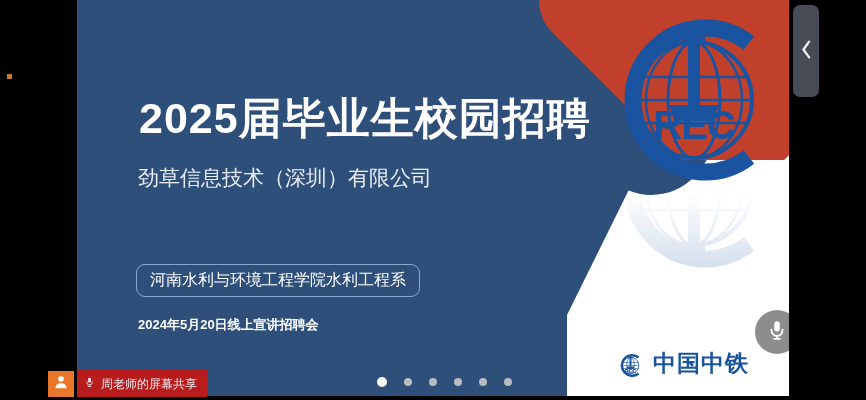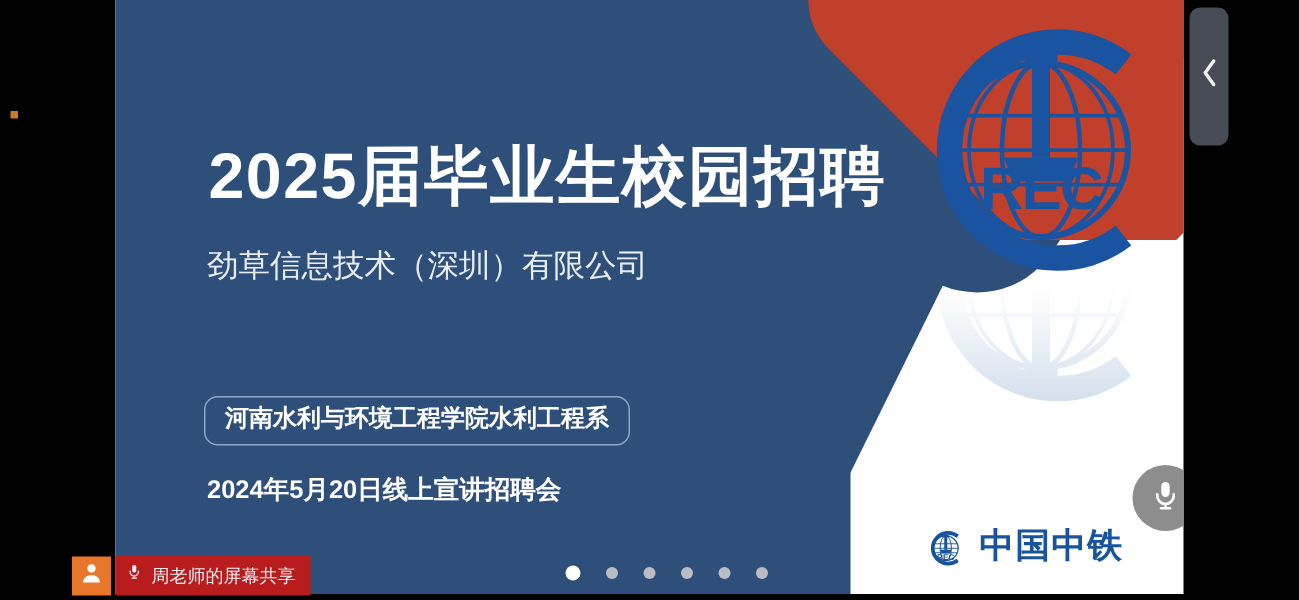--- a/index.html
+++ b/index.html
@@ -47,26 +47,26 @@
     white-space:nowrap;line-height:1;
   }
   .subtitle{
     position:absolute;left:61px;top:167px;
     font-size:21px;color:#e9eef5;white-space:nowrap;line-height:1;text-align:center;
   }
   .dept-box{
     position:absolute;left:59px;top:264px;
     padding:7px 13px 8px 13px;
     border:1.5px solid #8fa6c4;border-radius:9px;
-    font-size:16px;font-weight:bold;color:#ffffff;white-space:nowrap;
+    font-size:16px;font-weight:normal;color:#ffffff;white-space:nowrap;
     line-height:1;
   }
   .date-line{
     position:absolute;left:61px;top:318px;
-    font-size:17px;font-weight:bold;color:#ffffff;white-space:nowrap;
+    font-size:13px;font-weight:bold;color:#ffffff;white-space:nowrap;
     line-height:1;
   }
 
   
   .logo{position:absolute;left:522px;top:5px;width:190px;height:190px;}
   .logo svg{display:block;width:190px;height:190px;}
   .logo-reflect{
     position:absolute;left:522px;top:192px;width:190px;height:90px;
     transform:scaleY(-1);opacity:.20;
     -webkit-mask-image:linear-gradient(to top,rgba(0,0,0,0) 0%,rgba(0,0,0,1) 92%);

